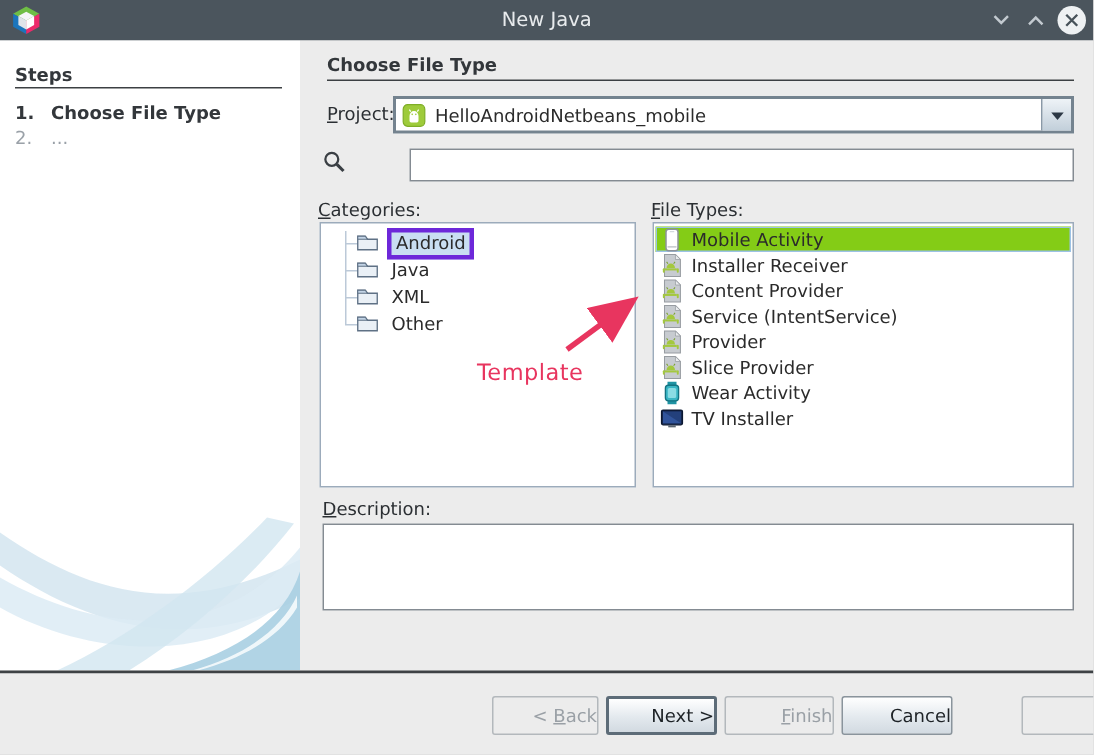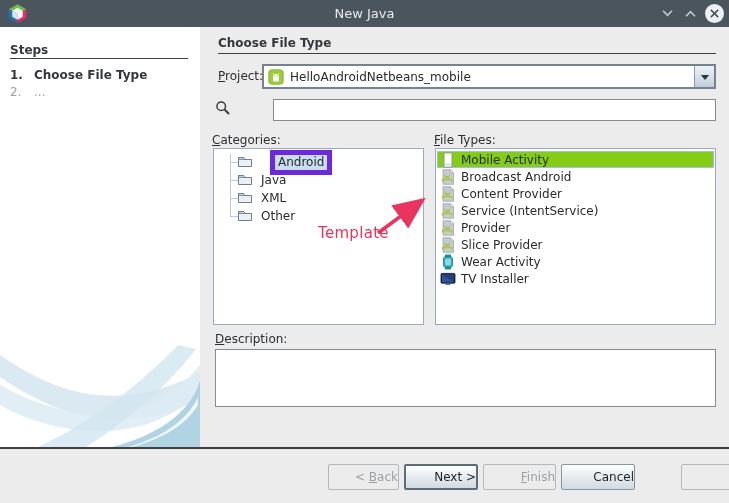--- a/index.html
+++ b/index.html
@@ -77,28 +77,28 @@
   }
   .ft-box {
     position:absolute; left:235px; top:121px; width:281px; height:177px;
     background:#ffffff; border:1px solid #9cabbb;
   }
   .tree-vline { position:absolute; left:16px; top:5px; width:1px; height:62px; background:#bcc9d8; }
   .tree-hline { position:absolute; left:16px; width:9px; height:1px; background:#bcc9d8; }
   .tree-row { position:absolute; left:0; height:18px; width:100%; display:flex; align-items:center; cursor:pointer; }
   .tree-row .icon { position:absolute; left:23px; width:16px; height:16px; }
   .tree-row .t-label { position:absolute; left:44px; padding:0 3px; line-height:15px; }
-  .tree-row.selected .t-label { background:#c9def2; border:5px solid #6d28d9;margin-left:12px; }
+  .tree-row.selected .t-label { background:#c9def2; border:3px solid #6d28d9; }
   .ft-row { position:absolute; left:1px; right:1px; height:17px; display:flex; align-items:center; cursor:pointer; }
   .ft-row .icon { position:absolute; left:3px; width:16px; height:16px; }
   .ft-row .f-label { position:absolute; left:24px; white-space:nowrap; }
   .ft-row.selected { background:#84cc16; box-shadow:inset 0 0 0 1px #9cc2e6; }
   
   .annotation-text {
-    position:absolute; left:118px; top:197px; color:#e8355f;
+    position:absolute; left:118px; top:212px; color:#e8355f;
     font-size:15px; letter-spacing:.3px;
   }
   .annotation-arrow { position:absolute; left:0; top:0; width:529px; height:420px; pointer-events:none; }
   
   .desc-label { position:absolute; left:15px; top:305px; }
   .desc-area {
     position:absolute; left:15px; top:322px; width:501px; height:58px;
     border:1px solid #848b92; background:#ffffff; resize:none; font:inherit; outline:none;
   }
   
@@ -262,21 +262,21 @@
       <div class="ft-row" style="top:19px">
         <span class="icon"><svg viewBox="0 0 16 16" width="16" height="16">
               <path d="M3 .7h7.3L13.6 4v11.3H3z" fill="#c7cbd0" stroke="#979ca1" stroke-width="0.7"></path>
               <path d="M10.3.7L13.6 4h-3.3z" fill="#e9ebed" stroke="#979ca1" stroke-width="0.5"></path>
               <path d="M5.3 6.8l-.9-1.2M9.1 6.8l.9-1.2" stroke="#7ba32c" stroke-width="0.7"></path>
               <path d="M4.4 9.6a2.8 2.9 0 0 1 5.6 0z" fill="#a4c83e"></path>
               <rect x="3.2" y="9.9" width="8" height="1.4" fill="#a4c83e"></rect>
               <rect x="1.9" y="9.8" width="1.3" height="3" rx="0.65" fill="#a4c83e"></rect>
               <rect x="11.2" y="9.8" width="1.3" height="3" rx="0.65" fill="#a4c83e"></rect>
             </svg></span>
-        <span class="f-label">Broadcast Android</span>
+        <span class="f-label">Installer Receiver</span>
       </div>
       <div class="ft-row" style="top:36px">
         <span class="icon"><svg viewBox="0 0 16 16" width="16" height="16">
               <path d="M3 .7h7.3L13.6 4v11.3H3z" fill="#c7cbd0" stroke="#979ca1" stroke-width="0.7"></path>
               <path d="M10.3.7L13.6 4h-3.3z" fill="#e9ebed" stroke="#979ca1" stroke-width="0.5"></path>
               <path d="M5.3 6.8l-.9-1.2M9.1 6.8l.9-1.2" stroke="#7ba32c" stroke-width="0.7"></path>
               <path d="M4.4 9.6a2.8 2.9 0 0 1 5.6 0z" fill="#a4c83e"></path>
               <rect x="3.2" y="9.9" width="8" height="1.4" fill="#a4c83e"></rect>
               <rect x="1.9" y="9.8" width="1.3" height="3" rx="0.65" fill="#a4c83e"></rect>
               <rect x="11.2" y="9.8" width="1.3" height="3" rx="0.65" fill="#a4c83e"></rect>

